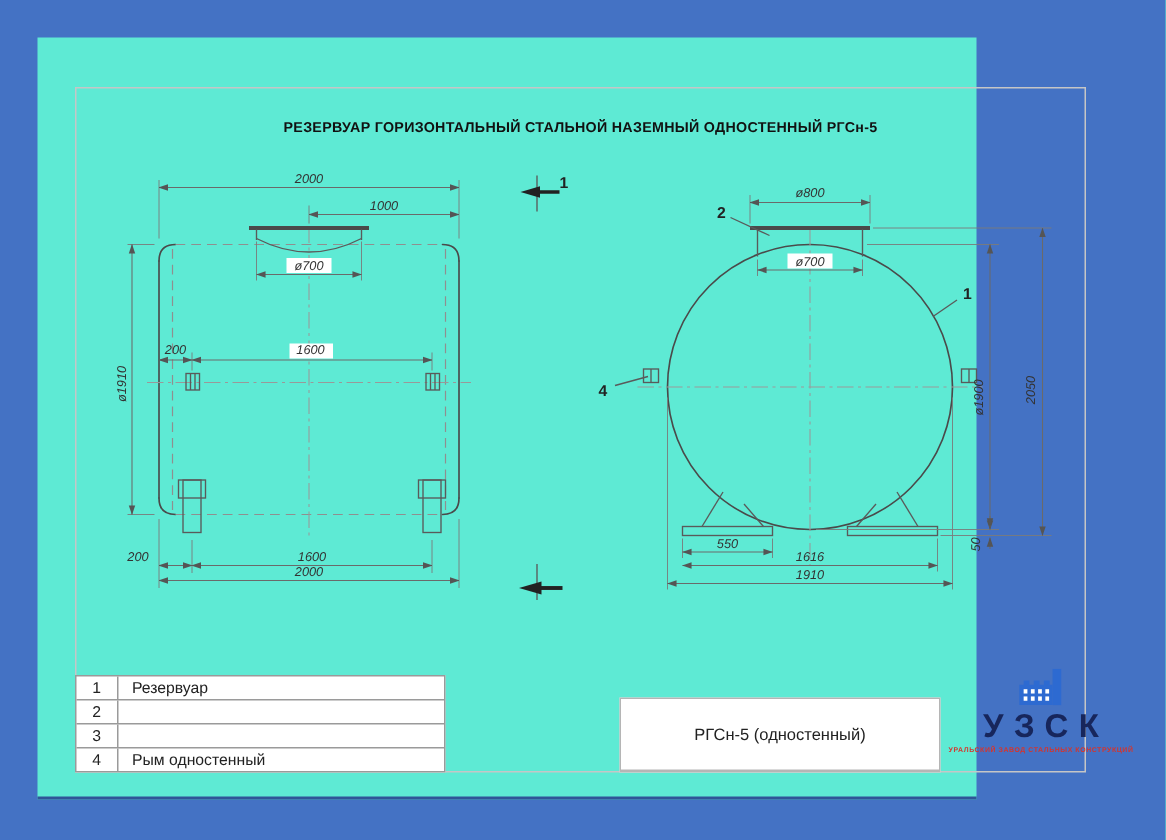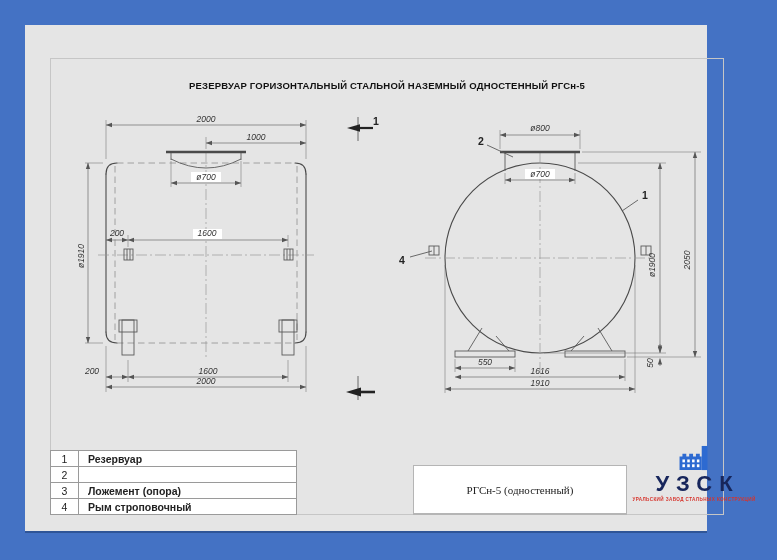--- a/index.html
+++ b/index.html
@@ -1,18 +1,18 @@
 <!DOCTYPE html>
 <html><head>
 <meta charset="utf-8">
 <style>
   * { margin:0; padding:0; box-sizing:border-box; }
   html,body { width:777px; height:560px; overflow:hidden; }
   body { background:#4472c4; font-family:"Liberation Sans", sans-serif; position:relative; }
-  .page { position:absolute; left:25px; top:25px; width:682px; height:508px; background:#e5e5e5; border-bottom:2px solid #2f5597; }
+  .page { position:absolute; left:25px; top:25px; width:626px; height:508px; background:#5eead4; border-bottom:2px solid #2f5597; }
   .frame { position:absolute; left:25px; top:33px; width:674px; height:457px; border:1px solid #c6c6c6; }
   .sheet-title { position:absolute; left:25px; top:55px; width:674px; text-align:center;
                  font-size:9.5px; font-weight:bold; color:#111; letter-spacing:0.2px; }
   svg.drawing { position:absolute; left:0; top:0; width:730px; height:508px; }
 
   .ol   { stroke:#4a4a4a; stroke-width:1.1; fill:none; stroke-linecap:round; }
   .th   { stroke:#5a5a5a; stroke-width:0.9; fill:none; }
   .dim  { stroke:#6a6a6a; stroke-width:0.7; fill:none; }
   .ext  { stroke:#7a7a7a; stroke-width:0.6; fill:none; }
   .cl   { stroke:#999;    stroke-width:0.7; fill:none; stroke-dasharray:11 3 2 3; }
@@ -20,25 +20,25 @@
   .plate{ stroke:#4a4a4a; stroke-width:2.6; fill:none; }
   text.d { font:italic 8.5px "Liberation Sans", sans-serif; fill:#333; text-anchor:middle; }
   text.c { font:bold 10.5px "Liberation Sans", sans-serif; fill:#222; text-anchor:middle; }
   .wbg { fill:#fff; }
 
   .parts-table { position:absolute; left:25px; top:425px; width:247px; height:65px;
                  border:1px solid #9a9a9a; display:flex; flex-direction:column; background:#fff; }
   .parts-row { flex:1; display:flex; border-bottom:1px solid #9a9a9a; align-items:center; }
   .parts-row:last-child { border-bottom:none; }
   .parts-num { width:28px; text-align:center; font-size:10.5px; color:#222; border-right:1px solid #9a9a9a; align-self:stretch; display:flex; align-items:center; justify-content:center; }
-  .parts-name { flex:1; font-size:10.5px; color:#222; padding-left:9px; white-space:nowrap;font-weight:bold; }
+  .parts-name { flex:1; font-size:10.5px; color:#222; padding-left:9px; white-space:nowrap; }
 
   .title-block { position:absolute; left:388px; top:440px; width:214px; height:50px;
                  border:1px solid #b5b5b5; display:flex; flex-direction:column; background:#fff; }
-  .tb-cell { flex:1; display:flex; align-items:center; justify-content:center; font-size:11px; color:#222;font-family:Liberation Serif, serif; }
+  .tb-cell { flex:1; display:flex; align-items:center; justify-content:center; font-size:11px; color:#222; }
   .tb-cell:first-child { border-bottom:1px solid #b5b5b5; }
 
   .logo { position:absolute; left:608px; top:420px; width:122px; height:72px;
           display:flex; flex-direction:column; align-items:center; justify-content:flex-start;text-align:right; }
   .logo-acronym { font-size:22px; font-weight:bold; color:#17265c; letter-spacing:7px; line-height:1; margin-top:1px; text-indent:7px; }
   .logo-tagline { font-size:4.6px; font-weight:bold; color:#d6342c; letter-spacing:0.4px; white-space:nowrap; margin-top:2px; }
 </style>
 </head>
 <body>
 
@@ -224,25 +224,24 @@
   <div class="parts-table">
     <div class="parts-row">
       <div class="parts-num">1</div>
       <div class="parts-name">Резервуар</div>
     </div>
     <div class="parts-row">
       <div class="parts-num">2</div>
     </div>
     <div class="parts-row">
       <div class="parts-num">3</div>
-      <div class="parts-name">Ложемент (опора)</div>
     </div>
     <div class="parts-row">
       <div class="parts-num">4</div>
-      <div class="parts-name">Рым строповочный</div>
+      <div class="parts-name">Рым одностенный</div>
     </div>
   </div>
 
   <div class="title-block">
     <div class="tb-cell">РГСн-5 (одностенный)</div>
   </div>
 
   <div class="logo">
     <svg width="36" height="27" viewBox="0 0 36 28">
       <rect x="26" y="1" width="6" height="25" fill="#2d6ad1"></rect>

